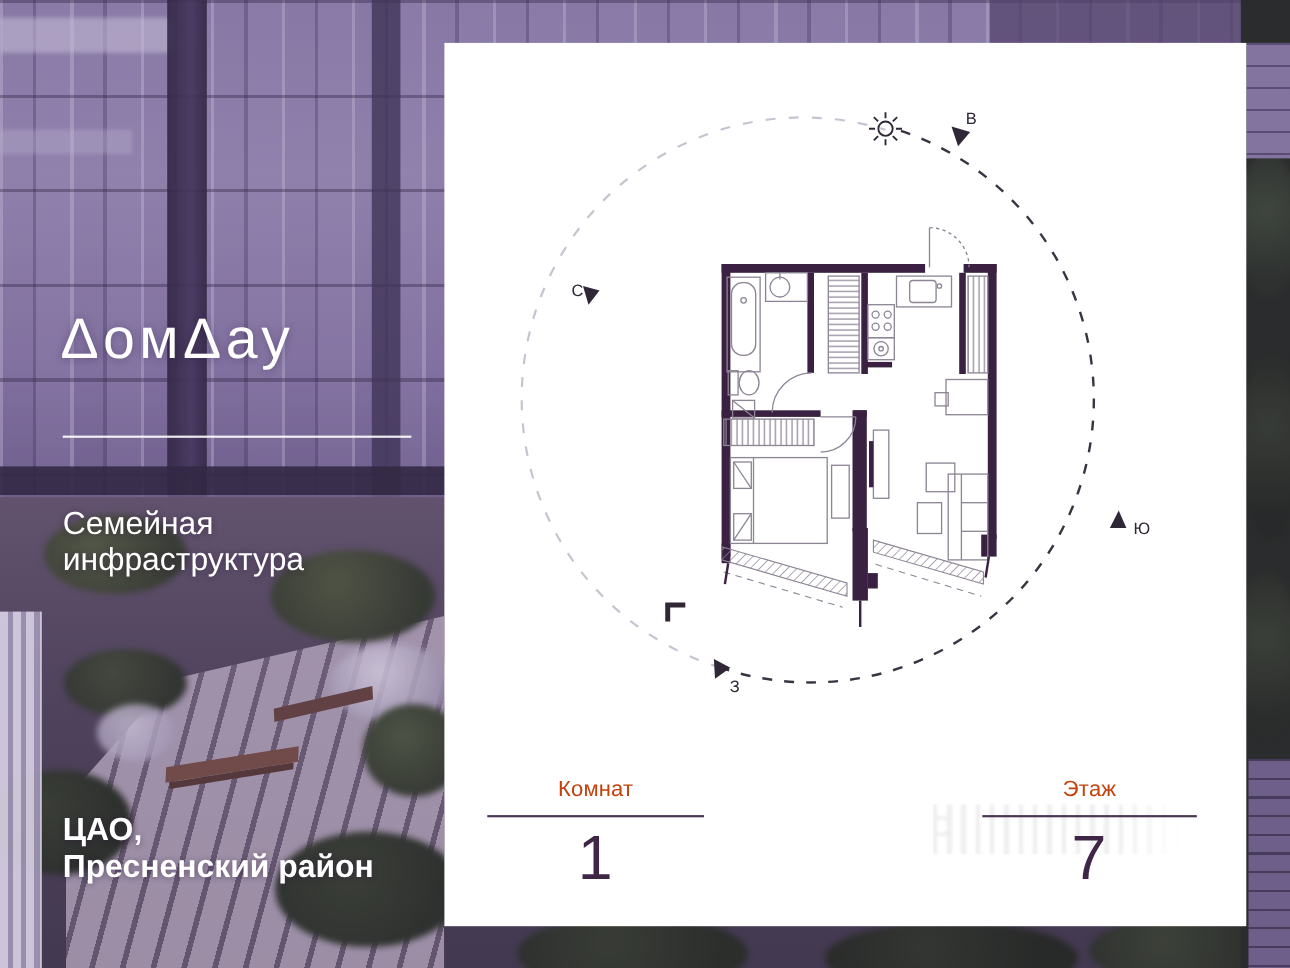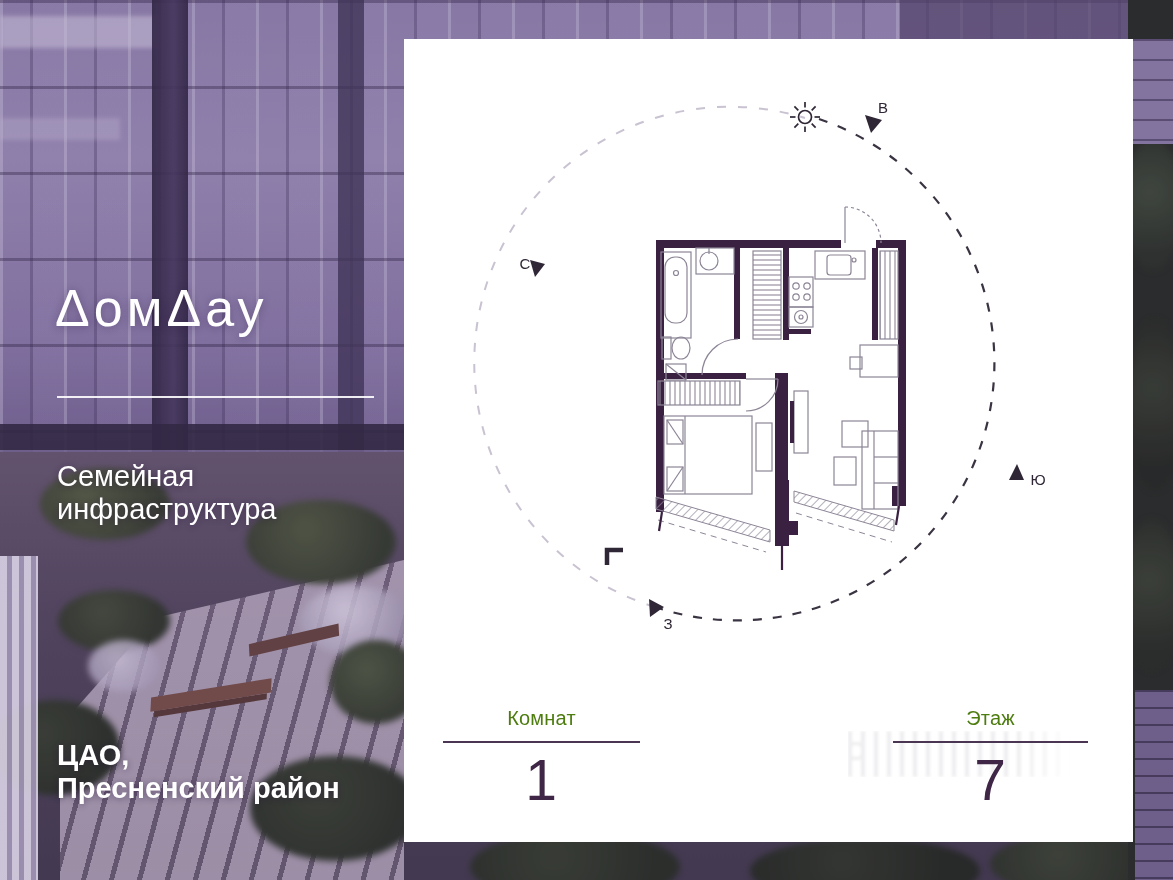--- a/index.html
+++ b/index.html
@@ -71,21 +71,21 @@
   .watermark{left:444px;top:692px;width:225px;height:46px;opacity:.10;filter:blur(1.5px);
     background:
      radial-gradient(circle at 8px 20px, transparent 6px, #5a5668 6.5px 9px, transparent 9.5px),
      repeating-linear-gradient(90deg,#5a5668 0 4px,transparent 4px 13px);
     -webkit-mask-image:linear-gradient(90deg,#000 75%,transparent);
             mask-image:linear-gradient(90deg,#000 75%,transparent);}
 
   .stats{left:0;top:660px;width:729px;height:143px;}
   .stat-col{top:8px;height:130px;text-align:center;}
   .c1{left:39px;width:197px;} .c2{left:264px;width:205px;} .c3{left:489px;width:195px;}
-  .stat-label{position:static;display:block;font-size:20px;color:#4d7c0f;letter-spacing:.2px;}
+  .stat-label{position:static;display:block;font-size:20px;color:#c2410c;letter-spacing:.2px;}
   .stat-line{position:static;display:block;height:0;border-bottom:2px solid #4a3552;margin-top:11px;}
   .stat-value{position:static;display:block;margin-top:9px;font-size:57px;font-weight:500;
               color:#3f2647;letter-spacing:1px;line-height:1;}
 </style>
 </head>
 <body>
 
 <div class="stage">
 
   <div class="photo">

